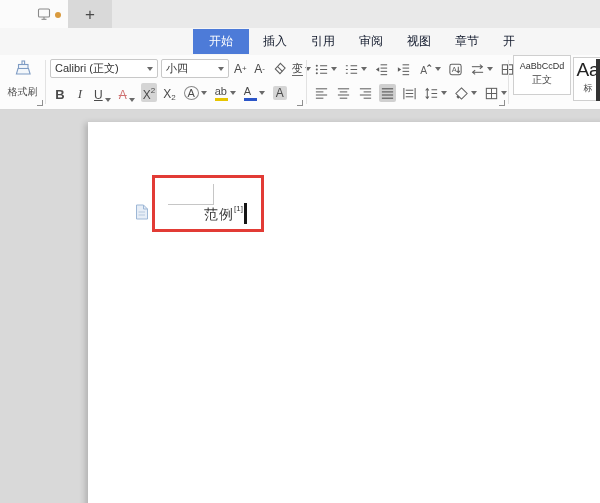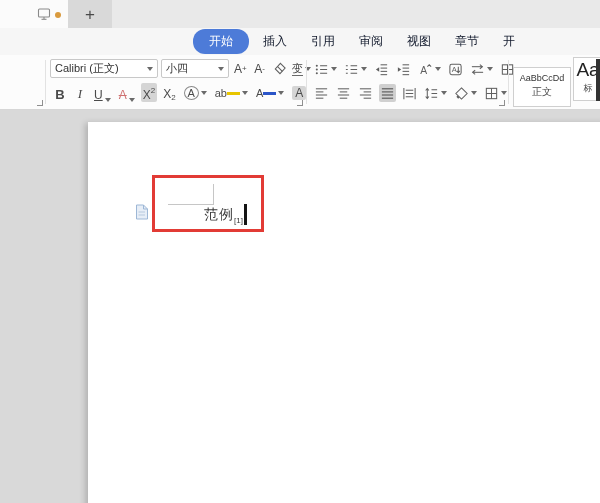--- a/index.html
+++ b/index.html
@@ -13,21 +13,21 @@
             display:flex; align-items:center; justify-content:center; cursor:pointer; }
   .newtab span { font-size:17px; color:#4a4a4a; line-height:1; }
   .monitor { position:absolute; left:36px; top:6px; }
   .statusdot { position:absolute; left:55px; top:12px; width:6px; height:6px; border-radius:50%;
                background:#D99A3E; }
 
   
   .menubar { position:absolute; top:28px; left:0; width:600px; height:27px; background:#f6f6f6;
              display:flex; align-items:center; padding-left:193px; overflow:hidden; }
   .mitem { font-size:12px; color:#0f172a; padding:4px 12px; white-space:nowrap; cursor:pointer; }
-  .mitem.active { background:#4D7BD8; color:#fff; border-radius:12px; padding:4px 16px; margin-right:2px; }
+  .mitem.active { background:#4D7BD8; color:#fff; border-radius:0; padding:4px 16px; margin-right:2px; }
 
   
   .toolbar { position:absolute; top:55px; left:0; width:600px; height:55px; background:#fcfcfc;
              border-bottom:1px solid #d6d6d6; }
   .vsep { position:absolute; top:5px; width:1px; height:44px; background:#e2e2e2; }
   .launcher { position:absolute; width:6px; height:6px;
               border-right:1px solid #8f8f8f; border-bottom:1px solid #8f8f8f; }
   .fp { position:absolute; left:0; top:0; width:45px; height:54px; text-align:center; cursor:pointer; }
   .fp-label { font-size:10px; color:#4c4c4c; margin-top:1px; }
   .row { position:absolute; display:flex; align-items:center; }
@@ -44,21 +44,21 @@
   .ibtn.sel { background:#d0d0d0; }
   .bB { font-weight:bold; font-size:13px; }
   .bI { font-style:italic; font-family:"Liberation Serif",serif; font-size:13px; }
   .bU { text-decoration:underline; font-size:12px; }
   .bStrike { color:#cf7070; text-decoration:line-through; font-size:12px; }
   .supsub { font-size:12px; display:flex; align-items:flex-start; }
   .supmark { font-size:8px; margin-top:-2px; }
   .submark { font-size:8px; margin-top:6px; }
   .bEff { font-size:11px; border:1px solid #8a8a8a; border-radius:50%; width:15px; height:14px;
           display:flex; align-items:center; justify-content:center; }
-  .barunder { display:flex; flex-direction:row; align-items:center; }
+  .barunder { display:flex; flex-direction:column; }
   .barunder .t { font-size:11px; line-height:12px; color:#4a4a4a; }
   .bar { width:13px; height:3px; margin-top:1px; }
   .bShade { background:#d5d5d5; border-radius:2px; padding:0 3px; font-size:12px; color:#4a4a4a; }
   .grow { font-size:12px; } .grow sup { font-size:8px; }
   .phon { font-size:11px; color:#4a4a4a; border-bottom:1px solid #6a6a6a; line-height:13px; }
 
   
   .stylecard { position:absolute; background:#fff; border:1px solid #cfcfcf; text-align:center;
                cursor:pointer; overflow:hidden; }
   .stylecard .sample { font-size:9px; color:#333; margin-top:5px; }
@@ -68,21 +68,21 @@
   .gallery-edge { position:absolute; left:596px; top:4px; width:4px; height:42px; background:#333; }
 
   
   .docarea { position:absolute; top:110px; left:0; width:600px; height:393px; background:#d9d9d9; }
   .page { position:absolute; left:88px; top:12px; width:520px; height:390px; background:#fff;
           box-shadow:-3px 1px 6px rgba(0,0,0,0.18); }
   .cornermark-v { position:absolute; left:213px; top:74px; width:1px; height:21px; background:#c6c6c6; }
   .cornermark-h { position:absolute; left:168px; top:94px; width:46px; height:1px; background:#c6c6c6; }
   .redbox { position:absolute; left:152px; top:65px; width:112px; height:57px;
             border:3px solid #E23B35; }
-  .docline { position:absolute; left:204px; top:93px; display:flex; align-items:flex-end; }
+  .docline { position:absolute; left:204px; top:93px; display:flex; align-items:flex-start; }
   .doctext { font-size:14px; color:#383838; letter-spacing:1px; line-height:22px; }
   .docsup { font-size:8px; color:#383838; margin-top:1px; }
   .caretbar { width:3px; height:21px; background:#151515; margin-left:1px; }
   .margin-icon { position:absolute; left:135px; top:94px; }
 
   svg { display:block; }
 </style>
 </head>
 <body>
 
@@ -106,20 +106,30 @@
   <span class="mitem">插入</span>
   <span class="mitem">引用</span>
   <span class="mitem">审阅</span>
   <span class="mitem">视图</span>
   <span class="mitem">章节</span>
   <span class="mitem">开</span>
 </div>
 
 <div class="toolbar">
 
+  <div class="fp">
+    <span style="display:inline-block;margin-top:5px;">
+      <svg width="20" height="20" viewBox="0 0 20 20">
+        <rect x="9" y="1" width="2.6" height="3.5" fill="none" stroke="#7f9cc4" stroke-width="1.1"></rect>
+        <rect x="5.5" y="4.5" width="9.5" height="4" fill="#f3f7fb" stroke="#7f9cc4" stroke-width="1.1"></rect>
+        <path d="M5 8.5 h10.5 l1.6 5.5 H3.4 Z" fill="#f3f7fb" stroke="#7f9cc4" stroke-width="1.1"></path>
+      </svg>
+    </span>
+    <div class="fp-label">格式刷</div>
+  </div>
   <span class="launcher" style="left:37px; top:45px;"></span>
   <div class="vsep" style="left:45px;"></div>
 
   <div class="row" style="left:50px; top:4px; gap:3px;">
     <div class="combo" style="width:108px;">
       <span>Calibri (正文)</span>
       <span class="cr"></span>
     </div>
     <div class="combo" style="width:68px;">
       <span>小四</span>
@@ -358,21 +368,21 @@
         <rect x="2.5" y="2.5" width="11" height="11" fill="none" stroke="#5f5f5f" stroke-width="1.1"></rect>
         <line x1="8" y1="2.5" x2="8" y2="13.5" stroke="#5f5f5f" stroke-width="1.1"></line>
         <line x1="2.5" y1="8" x2="13.5" y2="8" stroke="#5f5f5f" stroke-width="1.1"></line>
       </svg>
         <span class="cr"></span>
     </div>
   </div>
   <span class="launcher" style="left:499px; top:45px;"></span>
   <div class="vsep" style="left:508px;"></div>
 
-  <div class="stylecard" style="left:513px; top:12px; width:58px; height:40px;">
+  <div class="stylecard" style="left:513px; top:0; width:58px; height:40px;">
     <div class="sample">AaBbCcDd</div>
     <div class="name">正文</div>
   </div>
   <div class="stylecard big" style="left:573px; top:2px; width:30px; height:44px;">
     <div class="sample">Aa</div>
     <div class="name">标</div>
   </div>
   <div class="gallery-edge"></div>
 </div>
 

